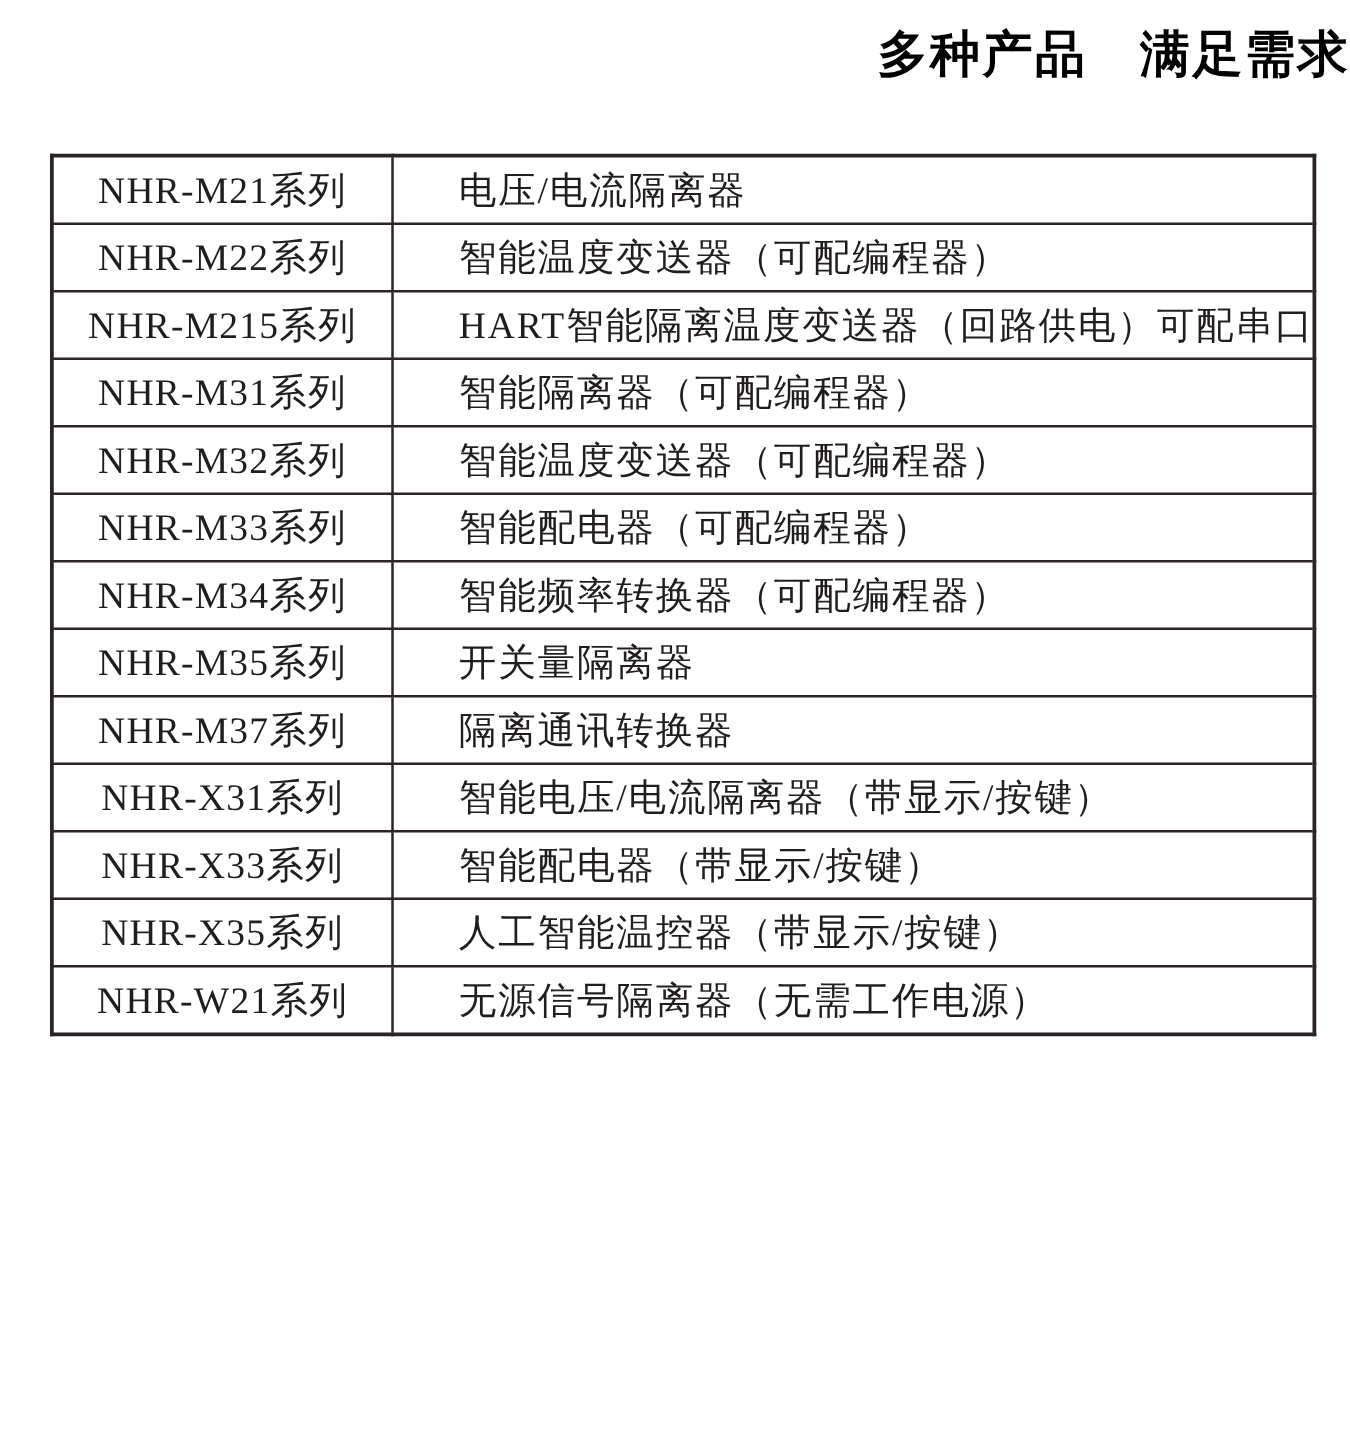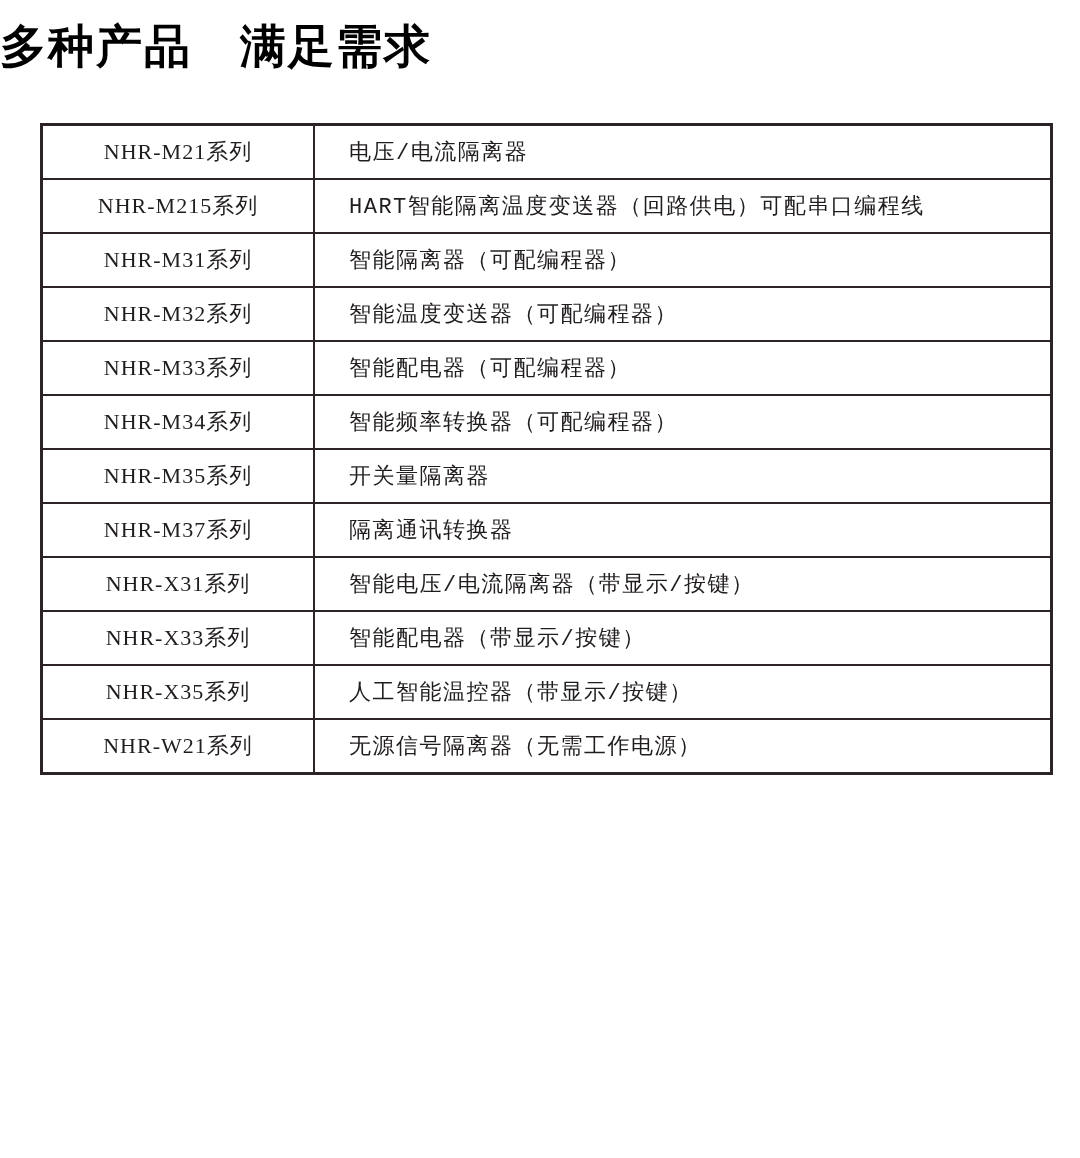--- a/index.html
+++ b/index.html
@@ -15,70 +15,73 @@
     width: 1080px;
     height: 1158px;
     background: #ffffff;
     font-family: "Liberation Serif", "DejaVu Serif", serif;
   }
   .title {
     position: absolute;
     top: 16px;
     left: 0;
     width: 100%;
-    text-align: left;
+    text-align: right;
     font-family: "Liberation Sans", "DejaVu Sans", sans-serif;
     font-weight: bold;
-    font-size: 46px;
+    font-size: 40px;
     letter-spacing: 2px;
     color: #000000;
     white-space: pre;
   }
   table.product-table {
     position: absolute;
     left: 40px;
     top: 123px;
     width: 1013px;
     border-collapse: collapse;
     table-layout: fixed;
     border: 3px solid #2b2326;
   }
   table.product-table td {
     border: 2px solid #2b2326;
     height: 50px;
-    font-size: 22px;
+    font-size: 30px;
     color: #211d1e;
     vertical-align: middle;
     background: #ffffff;
   }
   td.series {
     width: 268px;
     text-align: center;
     letter-spacing: 1px;
     white-space: nowrap;
   }
   td.desc {
-    padding-left: 34px;
+    padding-left: 52px;
     letter-spacing: 1.5px;
     white-space: nowrap;
     overflow: hidden;
-    font-family: Liberation Mono, monospace;
   }
 </style>
 </head>
 <body>
 
 <div class="page">
   <div class="title">多种产品　满足需求</div>
 
   <table class="product-table">
     <tbody>
         <tr>
           <td class="series">NHR-M21系列</td>
           <td class="desc">电压/电流隔离器</td>
+        </tr>
+        <tr>
+          <td class="series">NHR-M22系列</td>
+          <td class="desc">智能温度变送器（可配编程器）</td>
         </tr>
         <tr>
           <td class="series">NHR-M215系列</td>
           <td class="desc">HART智能隔离温度变送器（回路供电）可配串口编程线</td>
         </tr>
         <tr>
           <td class="series">NHR-M31系列</td>
           <td class="desc">智能隔离器（可配编程器）</td>
         </tr>
         <tr>

